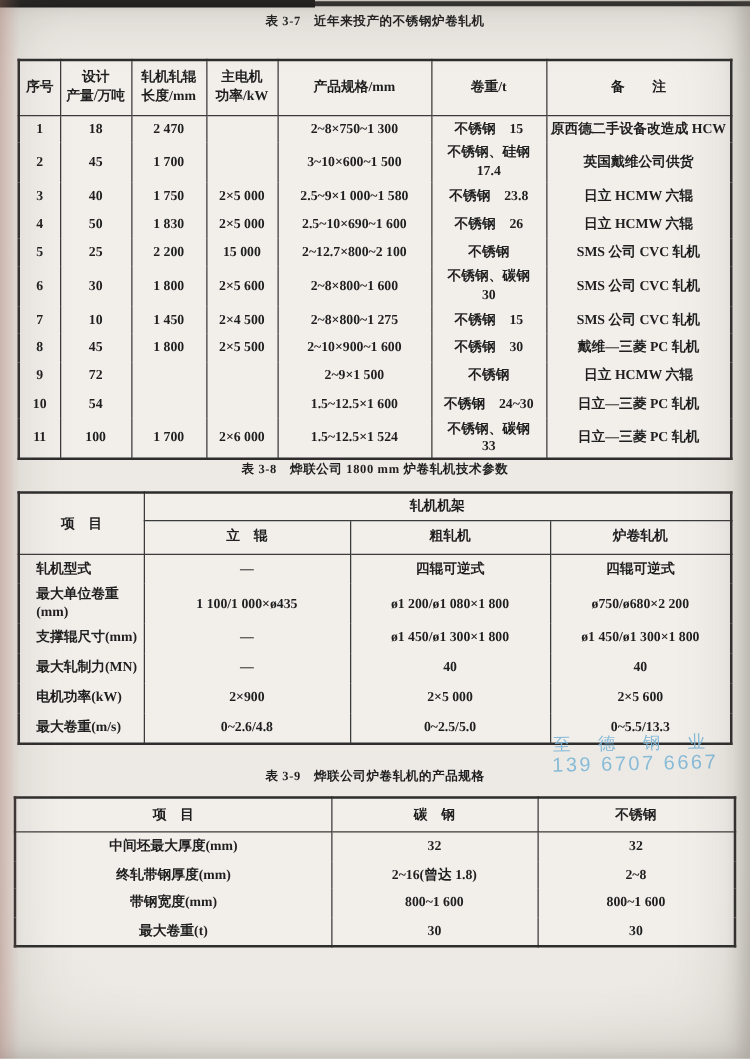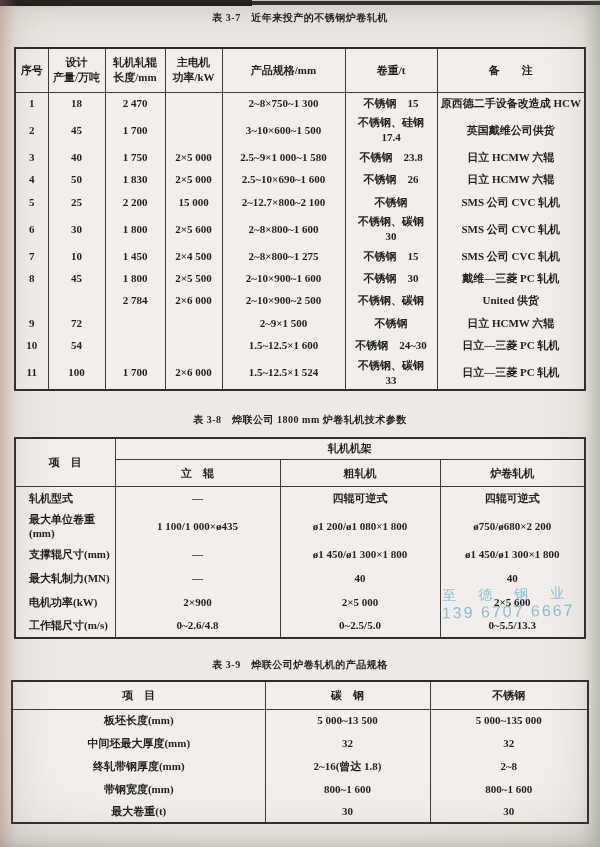--- a/index.html
+++ b/index.html
@@ -13,21 +13,21 @@
   }
   .vignette { position:absolute; inset:0; pointer-events:none;
     box-shadow: inset 0 0 55px rgba(100,92,82,.30), inset -6px 0 14px rgba(90,84,76,.25); }
   .left-tint { position:absolute; left:0; top:0; width:16px; height:100%;
     background:linear-gradient(to right, rgba(206,128,118,.30), rgba(206,128,118,0)); }
   .top-rule { position:absolute; top:1px; left:0; width:100%; height:4px; background:#2a2a2a; }
   .top-rule-left { position:absolute; top:0; left:0; width:42%; height:6px; background:#151515; }
 
   .tbl-title { text-align:center; font-size:10px; font-weight:bold; line-height:16px; letter-spacing:.5px; }
   .t37-title { padding-top:10px; }
-  .t38-title { margin-top:21px; }
+  .t38-title { }
   .t39-title { margin-top:18px; }
 
   table { border-collapse:collapse; table-layout:fixed; margin:0 auto;
     background:rgba(248,246,241,.45); }
   .tbl { border:2px solid #2d2d2d; }
   .tbl th, .tbl td {
     border-left:1px solid #3b3b3b; border-right:1px solid #3b3b3b;
     font-weight:bold; text-align:center; vertical-align:middle;
     font-size:11px; line-height:1.35; white-space:pre-line; padding:1px 3px;
   }
@@ -158,29 +158,20 @@
         <tr>
           <td>8</td>
           <td>45</td>
           <td>1 800</td>
           <td>2×5 500</td>
           <td>2~10×900~1 600</td>
           <td>不锈钢　30</td>
           <td>戴维—三菱 PC 轧机</td>
         </tr>
         <tr>
-          <td></td>
-          <td></td>
-          <td>2 784</td>
-          <td>2×6 000</td>
-          <td>2~10×900~2 500</td>
-          <td>不锈钢、碳钢</td>
-          <td>United 供货</td>
-        </tr>
-        <tr>
           <td>9</td>
           <td>72</td>
           <td></td>
           <td></td>
           <td>2~9×1 500</td>
           <td>不锈钢</td>
           <td>日立 HCMW 六辊</td>
         </tr>
         <tr>
           <td>10</td>
@@ -248,21 +239,21 @@
           <td>40</td>
           <td>40</td>
         </tr>
         <tr>
           <td>电机功率(kW)</td>
           <td>2×900</td>
           <td>2×5 000</td>
           <td>2×5 600</td>
         </tr>
         <tr>
-          <td>工作辊尺寸(m/s)</td>
+          <td>最大卷重(m/s)</td>
           <td>0~2.6/4.8</td>
           <td>0~2.5/5.0</td>
           <td>0~5.5/13.3</td>
         </tr>
       </tbody>
   </table>
 
   <div class="watermark">
     <div class="wm1">至 德 钢 业</div>
     <div class="wm2">139 6707 6667</div>
@@ -278,25 +269,20 @@
     </colgroup>
     <thead>
       <tr>
         <th>项　目</th>
         <th>碳　钢</th>
         <th>不锈钢</th>
       </tr>
     </thead>
     <tbody>
         <tr>
-          <td>板坯长度(mm)</td>
-          <td>5 000~13 500</td>
-          <td>5 000~135 000</td>
-        </tr>
-        <tr>
           <td>中间坯最大厚度(mm)</td>
           <td>32</td>
           <td>32</td>
         </tr>
         <tr>
           <td>终轧带钢厚度(mm)</td>
           <td>2~16(曾达 1.8)</td>
           <td>2~8</td>
         </tr>
         <tr>

